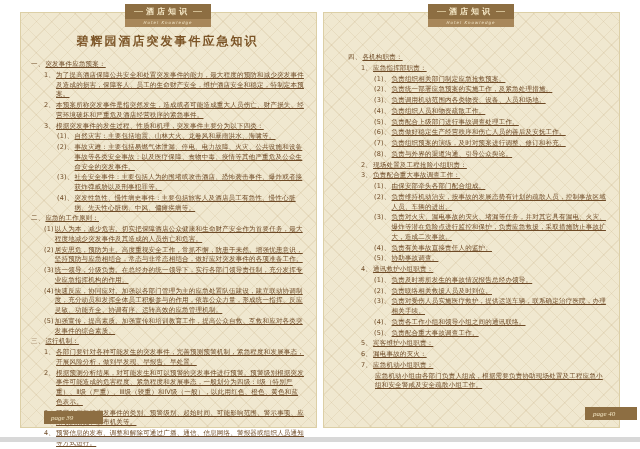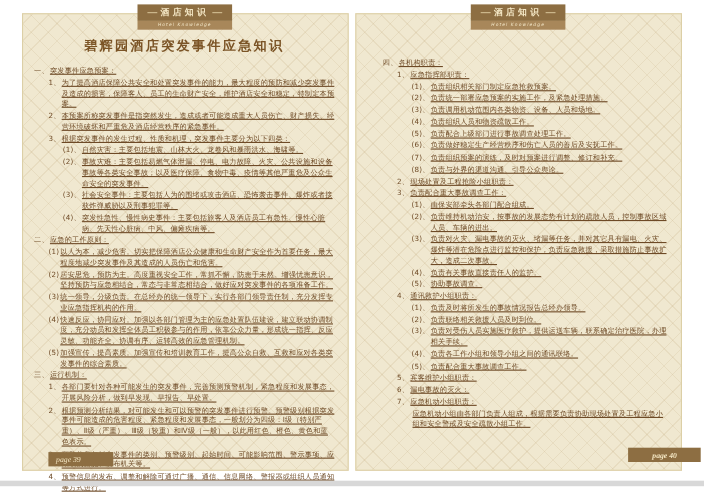--- a/index.html
+++ b/index.html
@@ -50,21 +50,21 @@
   .lvl1{margin-left:13px;}
   .lvl2{margin-left:26px;}
   
   .page-tab{
     position:absolute;height:13px;background:#8d6e42;color:#f3e6c3;
     font-size:7px;font-style:italic;
     font-family:"Liberation Serif","DejaVu Serif",serif;
     display:flex;align-items:center;z-index:2;margin-left:25px;
   }
   .tab-left{left:-2px;bottom:3px;width:52px;padding-left:7px;}
-  .tab-right{right:-18px;bottom:7px;width:44px;padding-left:22px;font-weight:bold;}
+  .tab-right{right:-18px;bottom:7px;width:44px;padding-left:8px;}
   
   .bottom-strip{position:absolute;left:0;top:437px;width:640px;height:5px;background:#d8d8d8;}
 </style>
 </head>
 <body>
 
 <div class="stage">
 
   <div class="page page-left">
     <div class="doc-title">碧辉园酒店突发事件应急知识</div>

